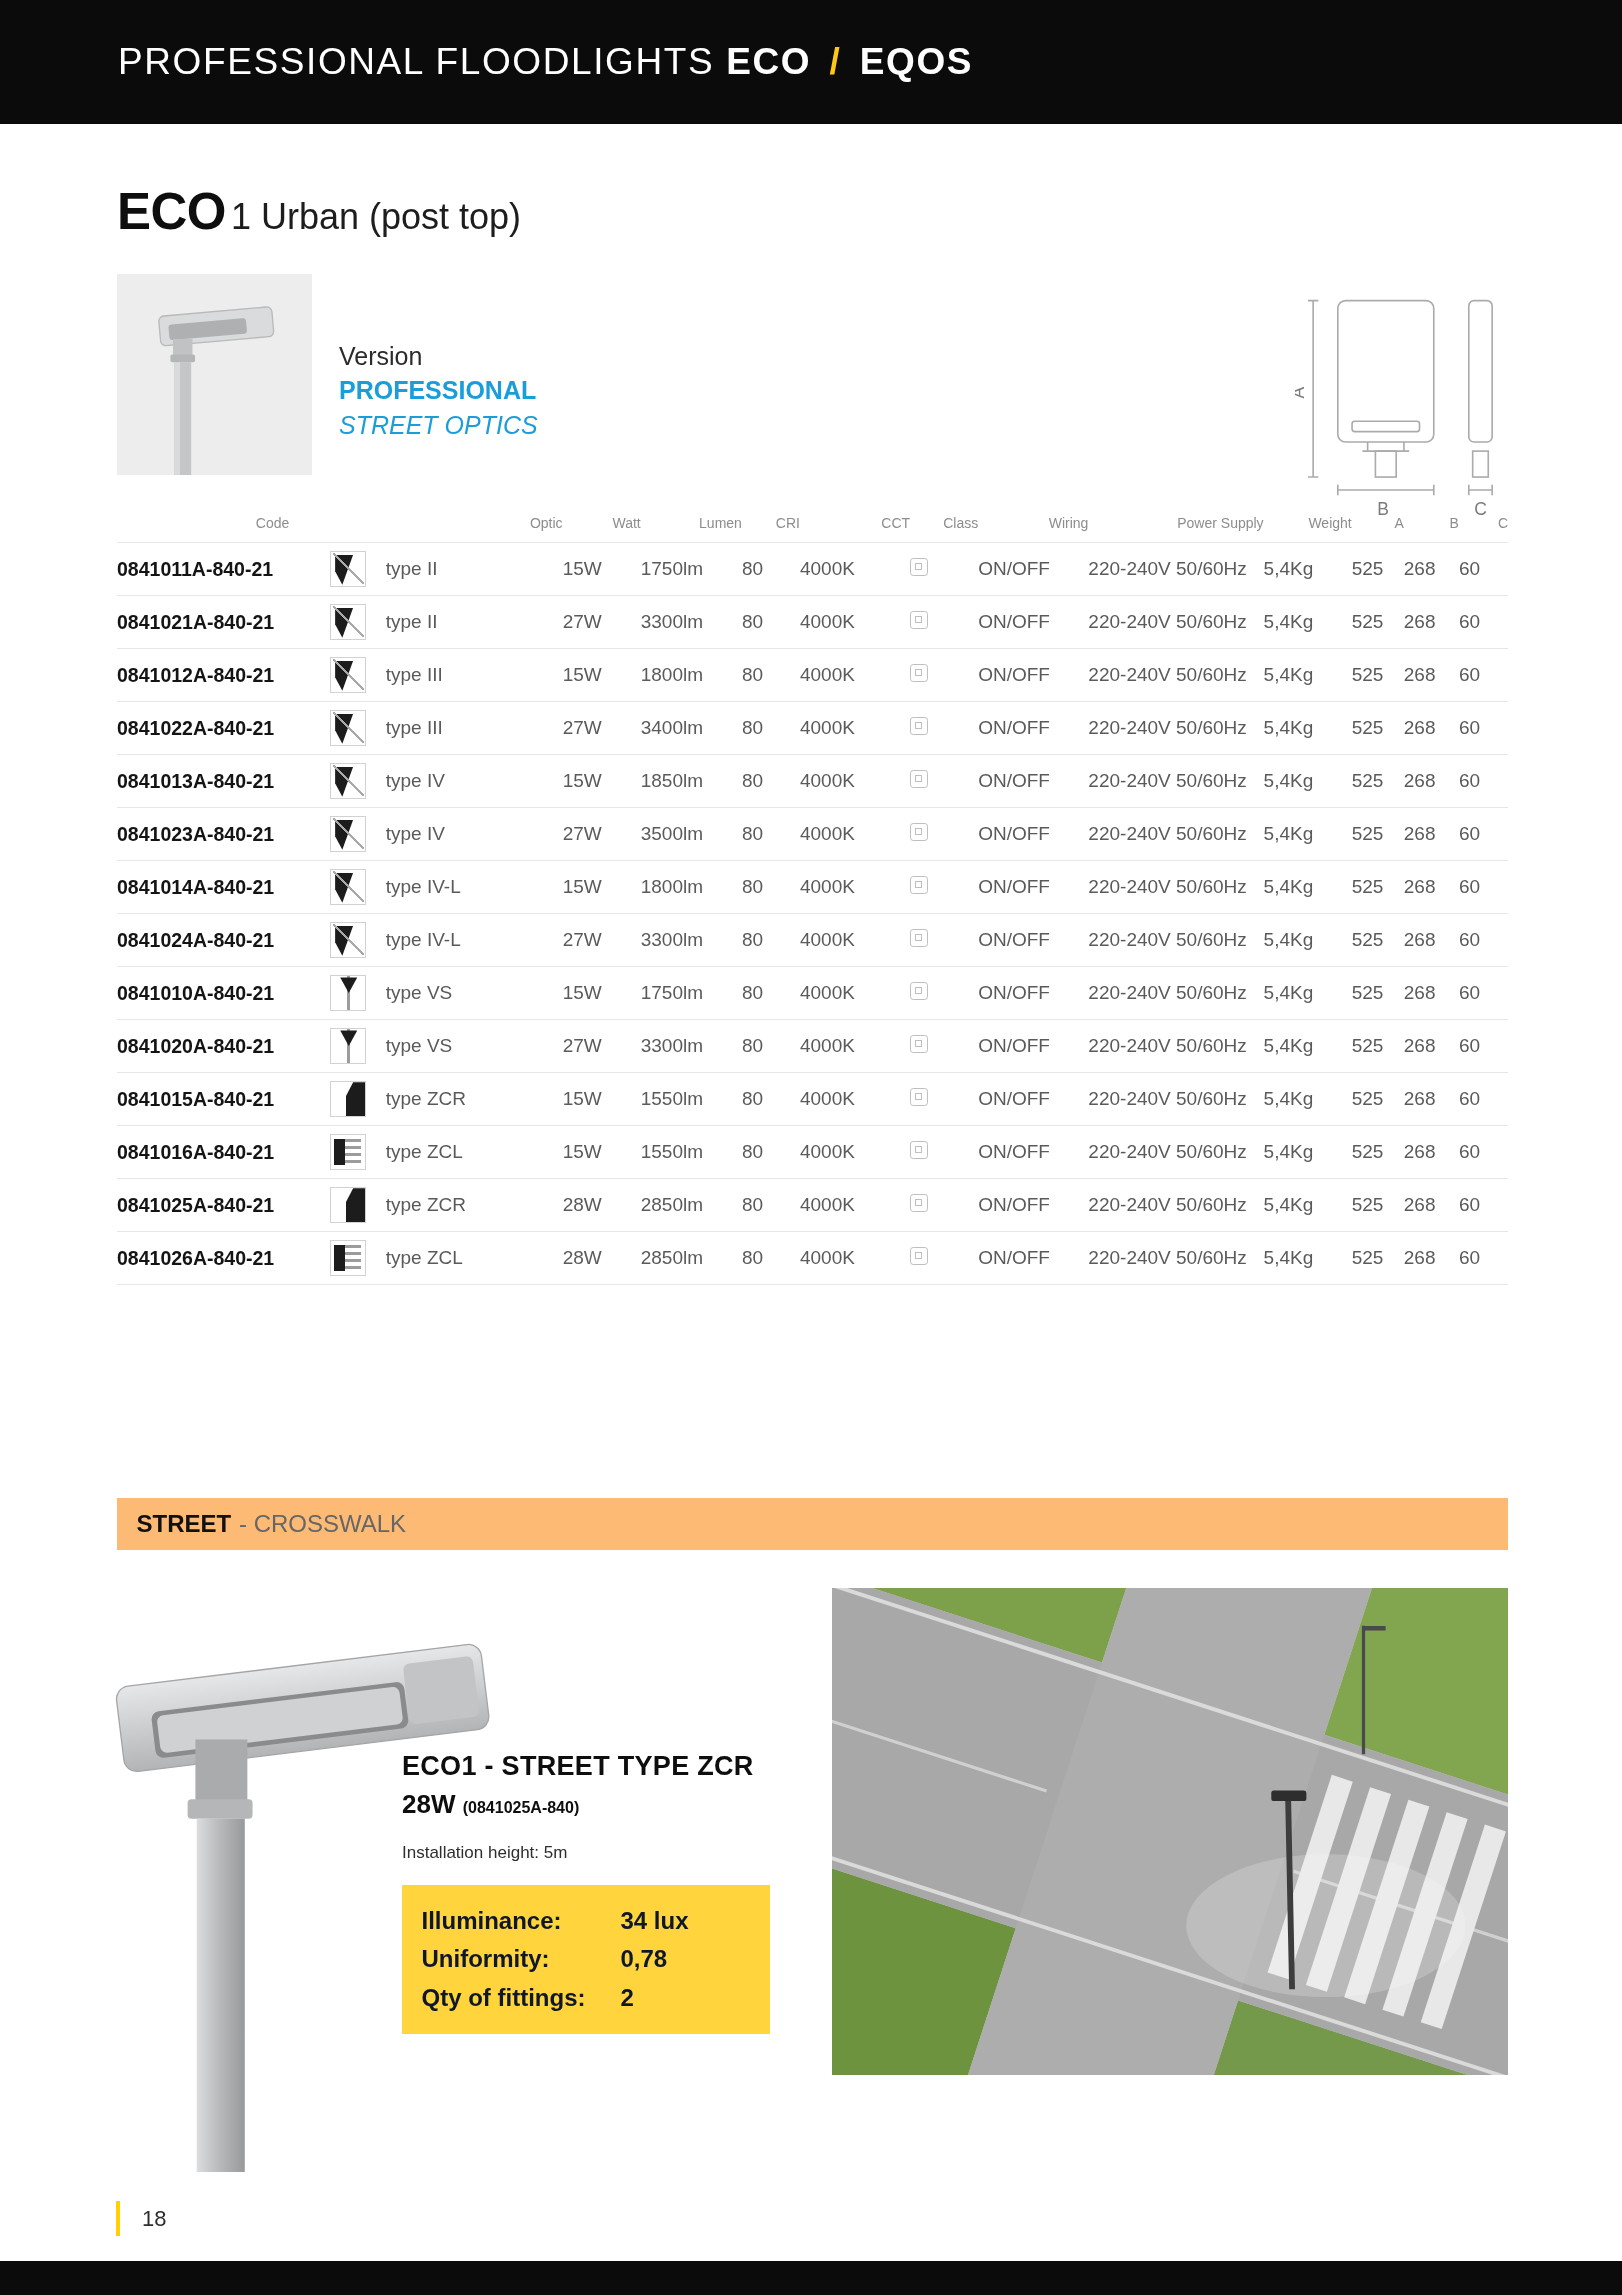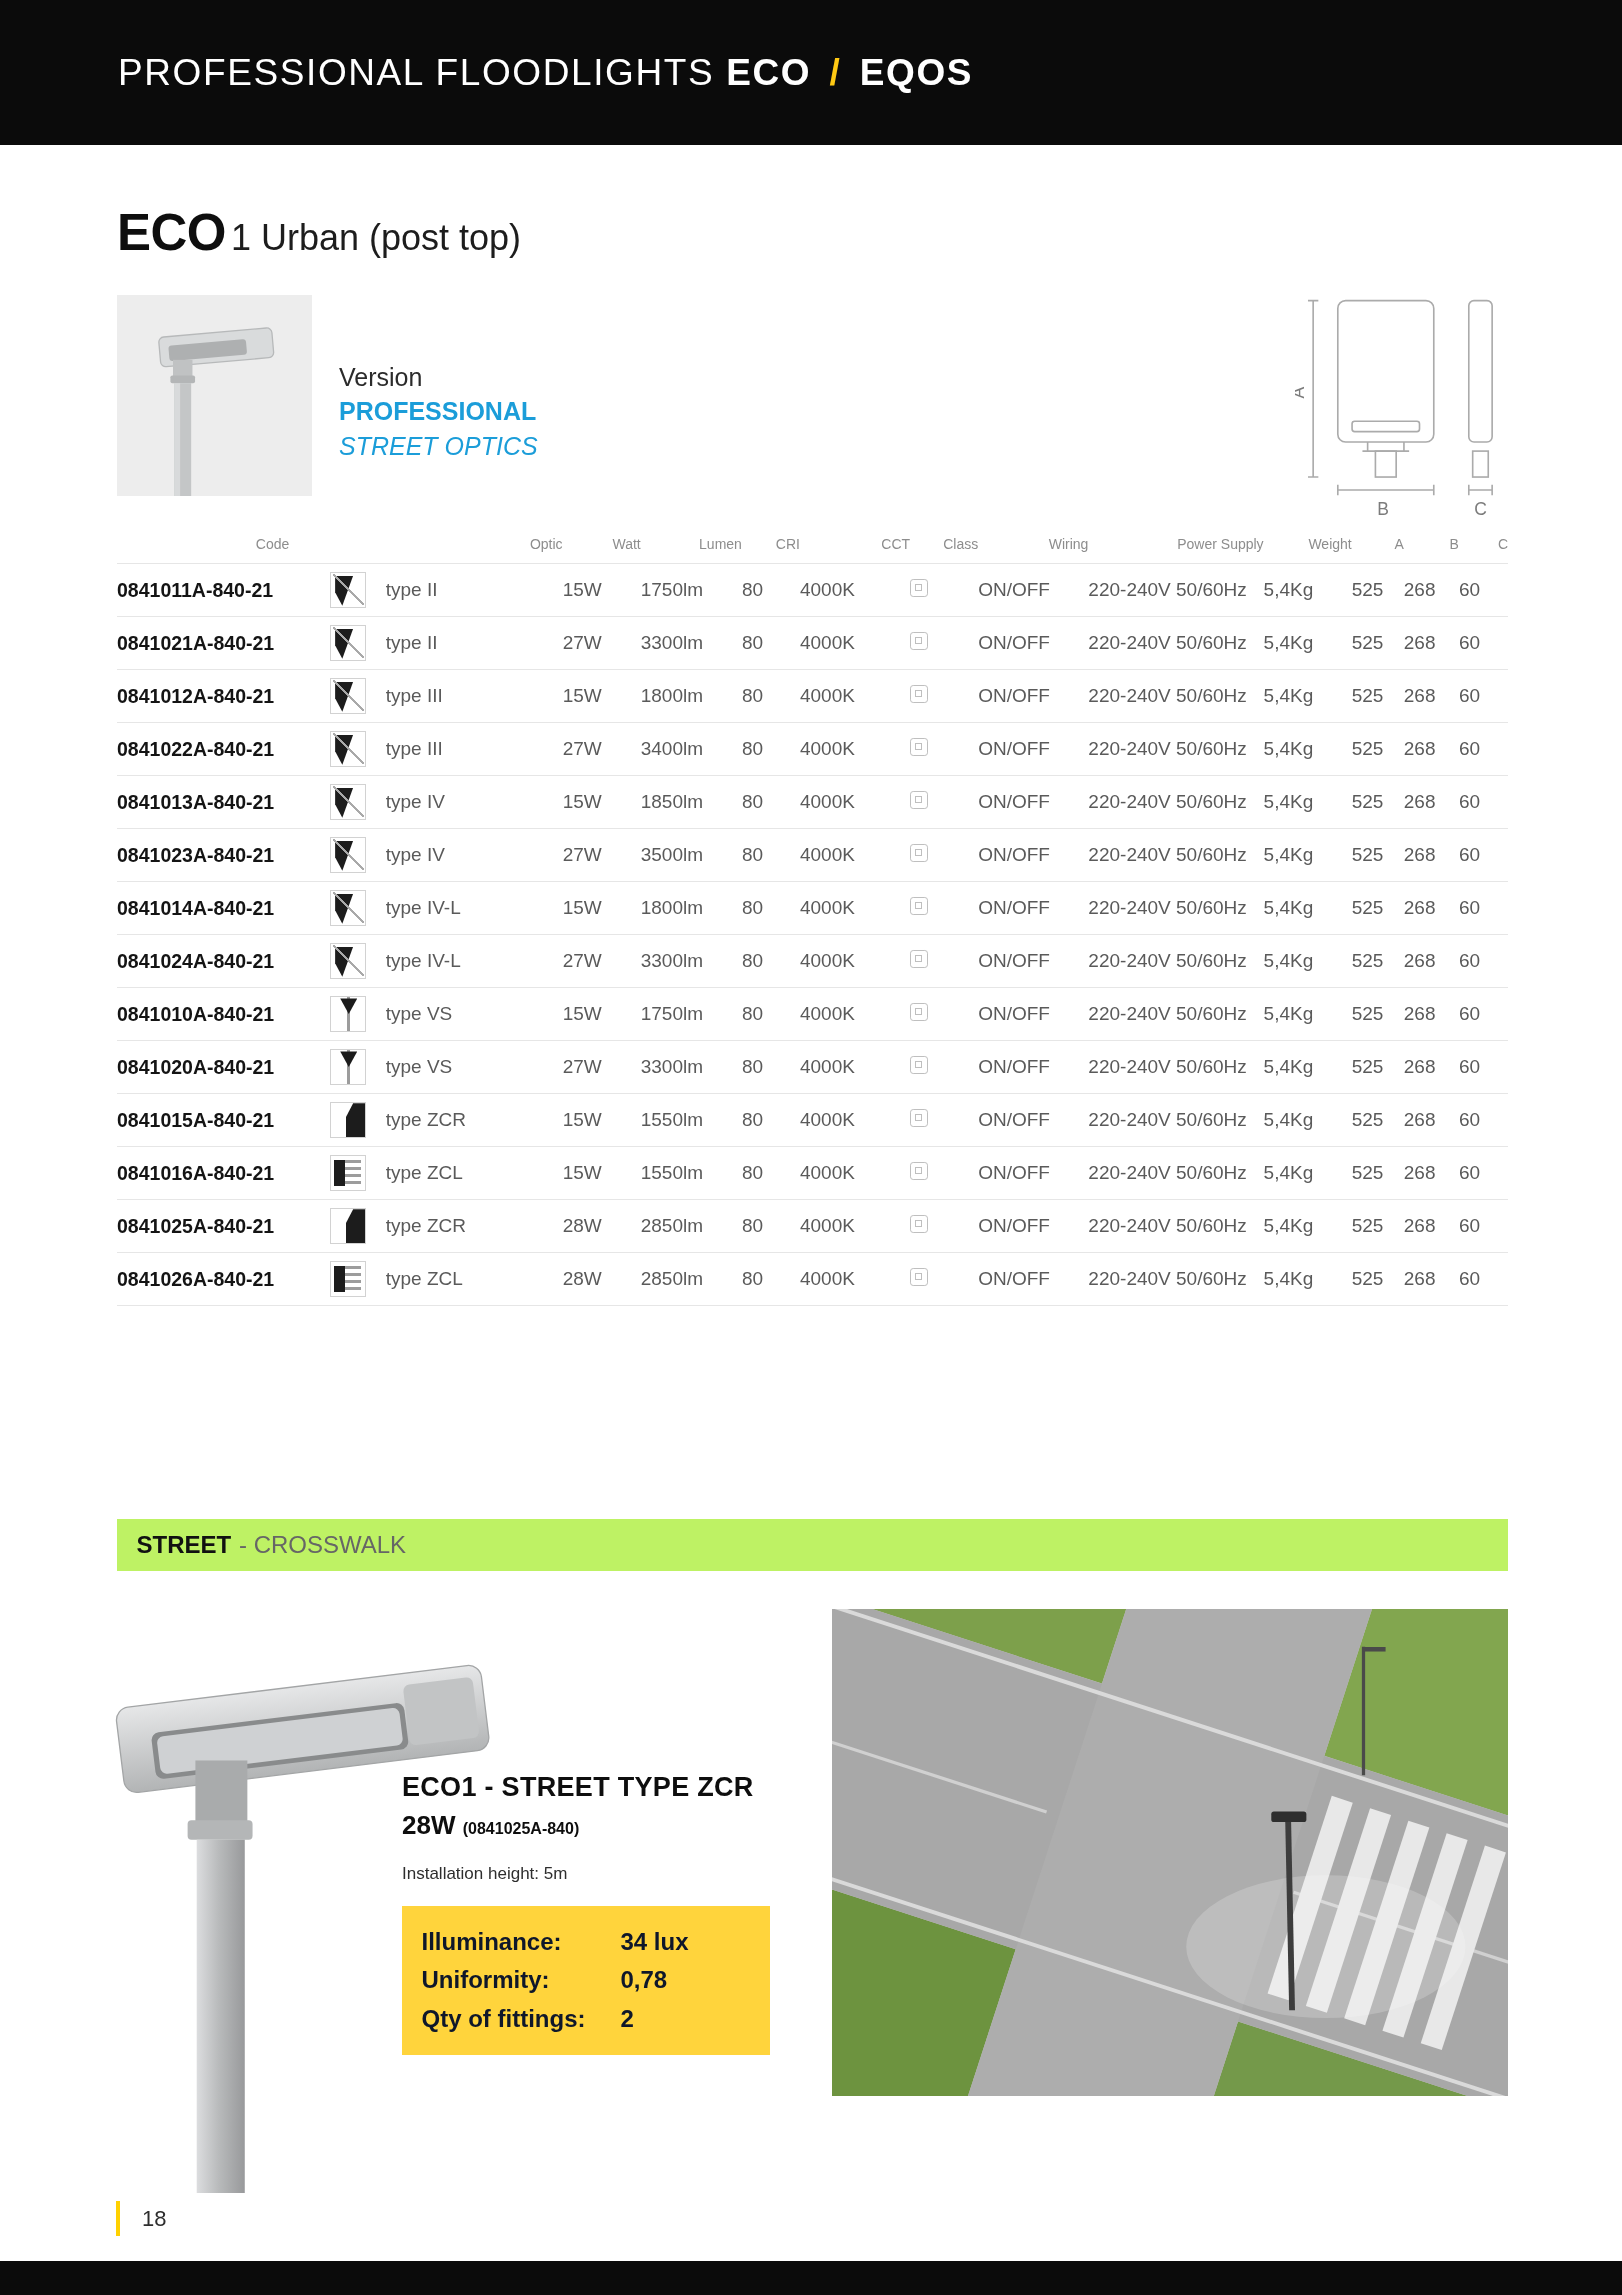--- a/index.html
+++ b/index.html
@@ -3,21 +3,21 @@
 <meta charset="utf-8">
 <style>
   * { margin:0; padding:0; box-sizing:border-box; }
   html,body { background:#ffffff; }
   body {
     width:1623px; height:2295px; position:relative; overflow:hidden;
     font-family:"Liberation Sans", sans-serif; color:#222;
   }
 
   
-  .top-bar { height:145px; background:#0b0b0b; display:flex; align-items:center; padding:0 118px; }
+  .top-bar { height:124px; background:#0b0b0b; display:flex; align-items:center; padding:0 118px; }
   .top-title { font-size:37px; color:#ffffff; font-weight:400; letter-spacing:1.6px; white-space:nowrap; }
   .top-title .bold { font-weight:700; }
   .top-title .slash { color:#ffc913; font-weight:700; padding:0 6.5px; }
 
   
   .content { padding:0 117px; }
 
   .product-title { margin-top:58px; display:flex; align-items:baseline; }
   .series  { font-size:51px; font-weight:700; letter-spacing:-0.6px; color:#0e0e0e; }
   .variant { font-size:36px; font-weight:400; color:#1d1d1d; margin-left:5.2px; }
@@ -53,21 +53,21 @@
   .optic-vs::after  { left:9px; top:1.3px; width:17px; height:15.6px; background:#1c1c1c; clip-path:polygon(0 0,100% 0,50% 100%); }
   .optic-zcr::before { right:0; top:0; width:19.5px; height:34px; background:#1c1c1c; clip-path:polygon(38% 0,100% 0,100% 100%,0 100%,0 42%); }
   .optic-zcl::before { left:3.2px; top:3.9px; width:27px; height:26px;
     background:repeating-linear-gradient(#9c9c9c 0 3.2px, transparent 3.2px 7.1px); }
   .optic-zcl::after  { left:3.2px; top:3.9px; width:10.4px; height:26px; background:#1c1c1c; }
   .class-icon { width:18px; height:18px; border:1.9px solid #bfbfbf; border-radius:3.2px; display:inline-block; position:relative; }
   .class-icon::after { content:""; position:absolute; left:3.9px; top:3.9px; width:5.2px; height:5.2px; border:1.9px solid #bfbfbf; }
 
   
   .street { margin-top:213px; width:1391px; }
-  .street-header { height:52px; background:#bef264; display:flex; align-items:center; padding-left:19.5px; font-size:24px; }
+  .street-header { height:52px; background:#fdba74; display:flex; align-items:center; padding-left:19.5px; font-size:24px; }
   .street-header .sh-bold { color:#111; font-weight:700; }
   .street-header .sh-rest { color:#666; font-weight:400; margin-left:7.8px; }
   .street-body { position:relative; height:640px; }
   .photo  { position:absolute; left:-40px; top:31px; }
   .render { position:absolute; right:0; top:38px; }
   .street-info { position:absolute; left:285px; top:201px; width:416px; }
   .si-title { font-size:27px; font-weight:700; color:#0e0e0e; letter-spacing:0.3px; }
   .si-sub   { font-size:26px; font-weight:700; color:#0e0e0e; margin-top:6.5px; }
   .si-sub .code { font-size:16px; }
   .si-install { margin-top:23.4px; font-size:17px; color:#2e2e2e; }

